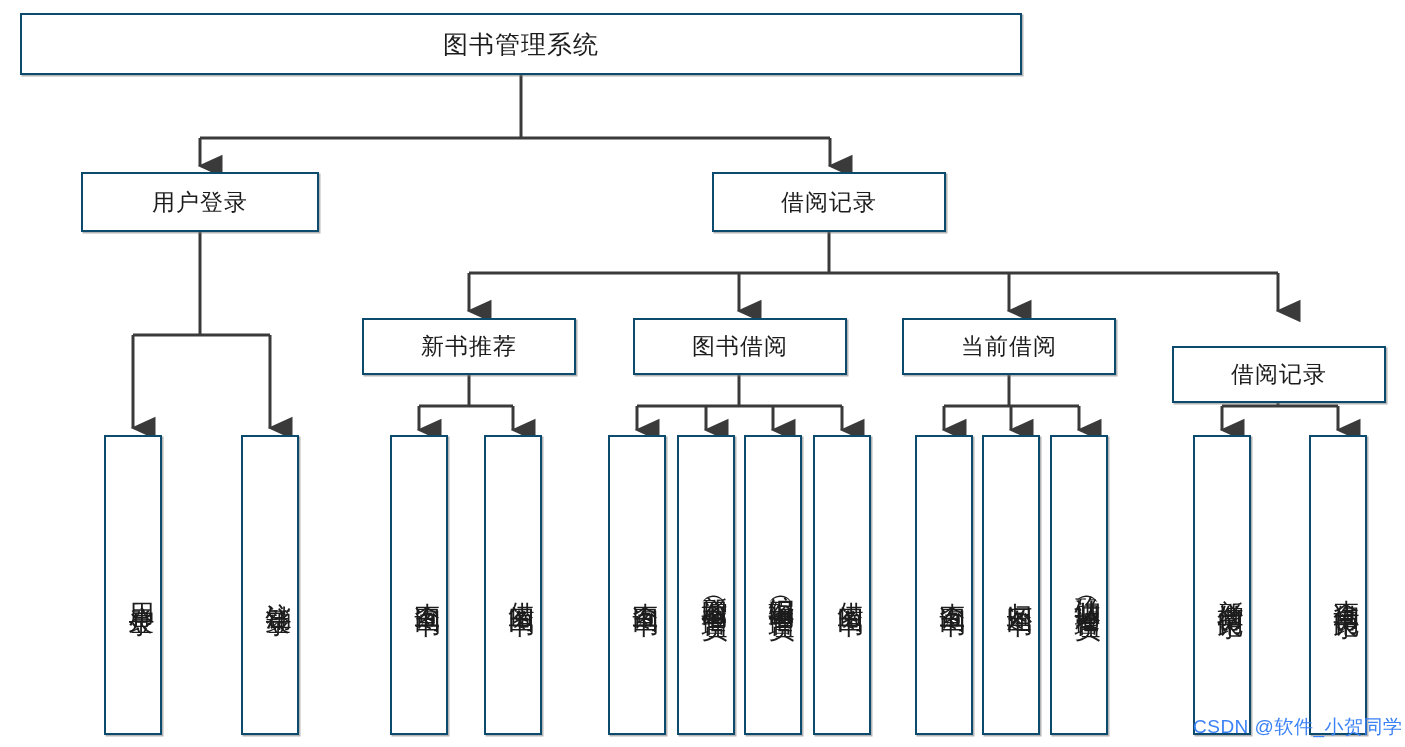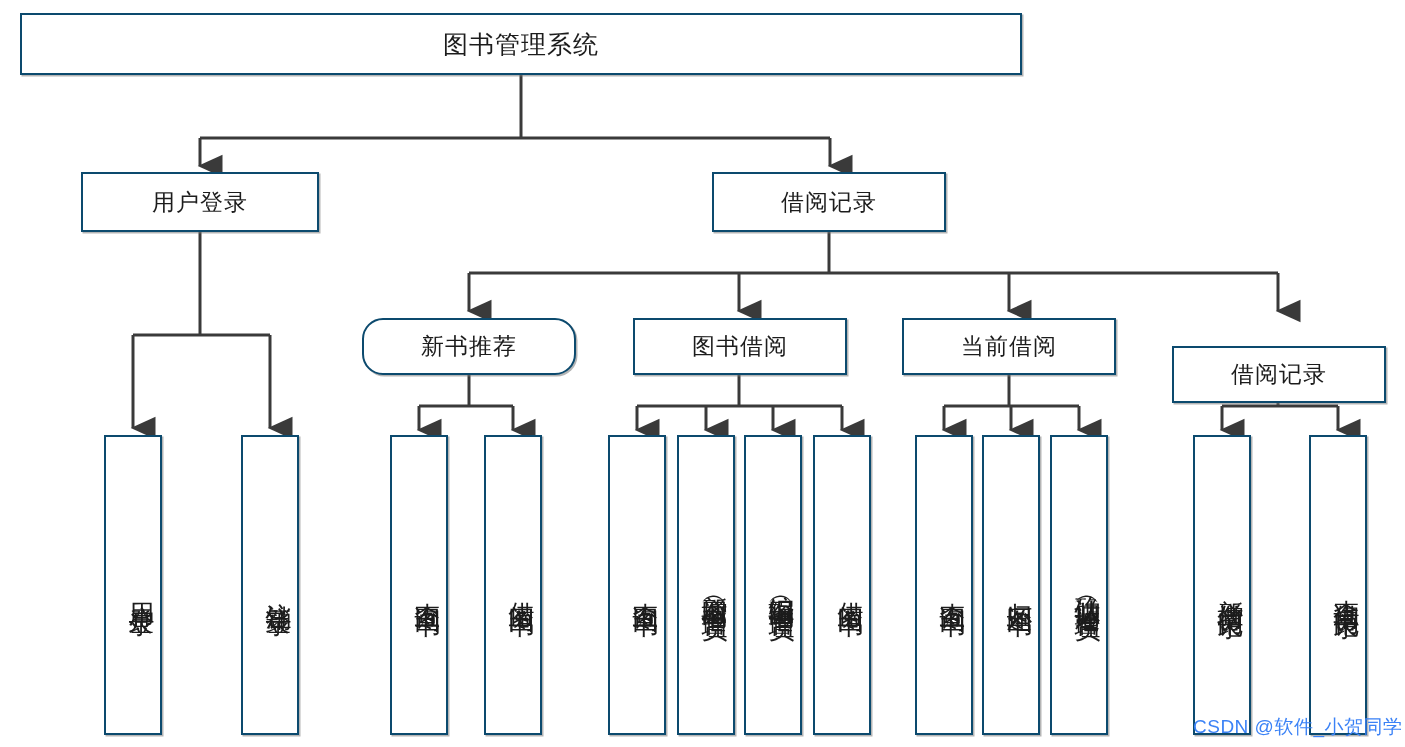--- a/index.html
+++ b/index.html
@@ -125,21 +125,21 @@
   </div>
 
   <div class="node horiz" style="left:81px; top:172px; width:238px; height:60px;">
     <span class="lbl">用户登录</span>
   </div>
 
   <div class="node horiz" style="left:712px; top:172px; width:234px; height:60px;">
     <span class="lbl">借阅记录</span>
   </div>
 
-  <div class="node horiz" style="left:362px; top:318px; width:214px; height:57px;border-radius:21px;">
+  <div class="node horiz" style="left:362px; top:318px; width:214px; height:57px;">
     <span class="lbl">新书推荐</span>
   </div>
 
   <div class="node horiz" style="left:633px; top:318px; width:214px; height:57px;">
     <span class="lbl">图书借阅</span>
   </div>
 
   <div class="node horiz" style="left:902px; top:318px; width:214px; height:57px;">
     <span class="lbl">当前借阅</span>
   </div>

